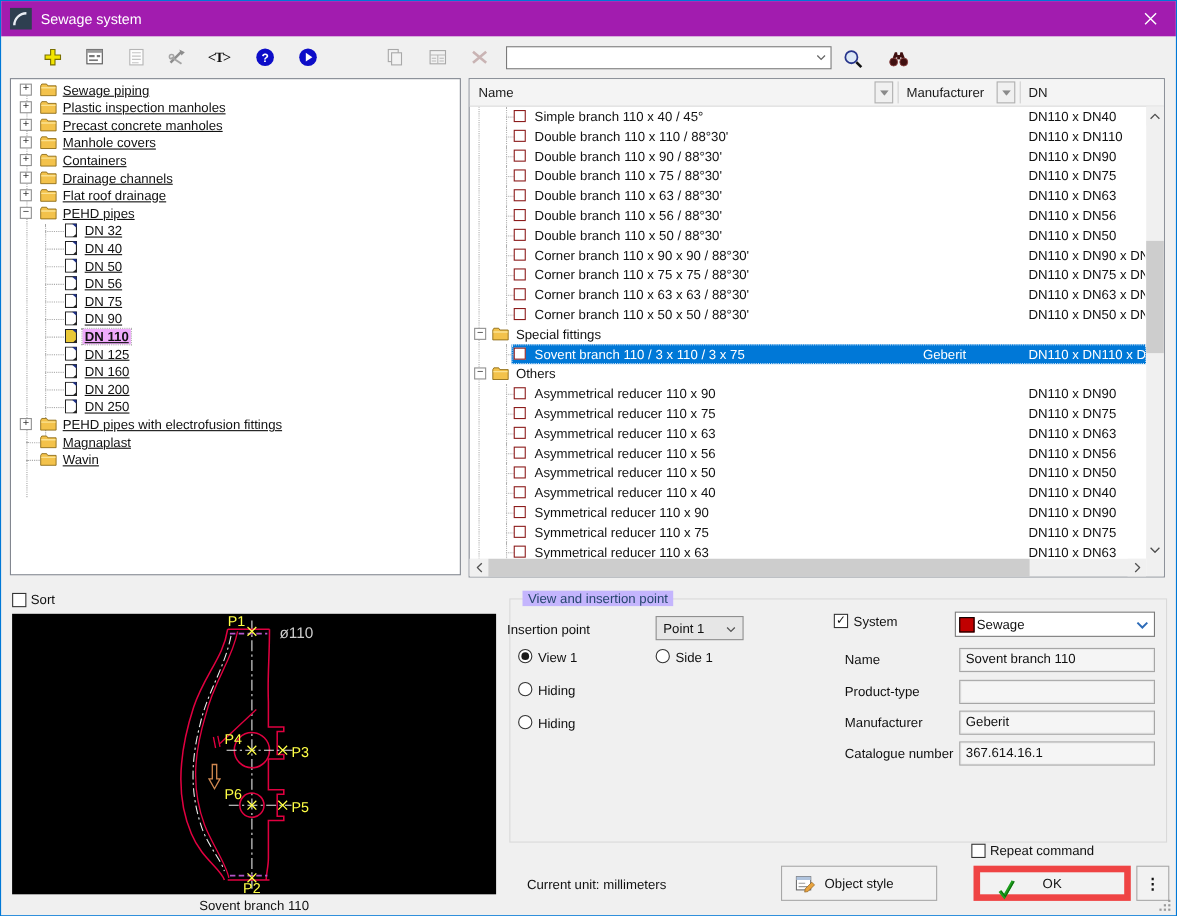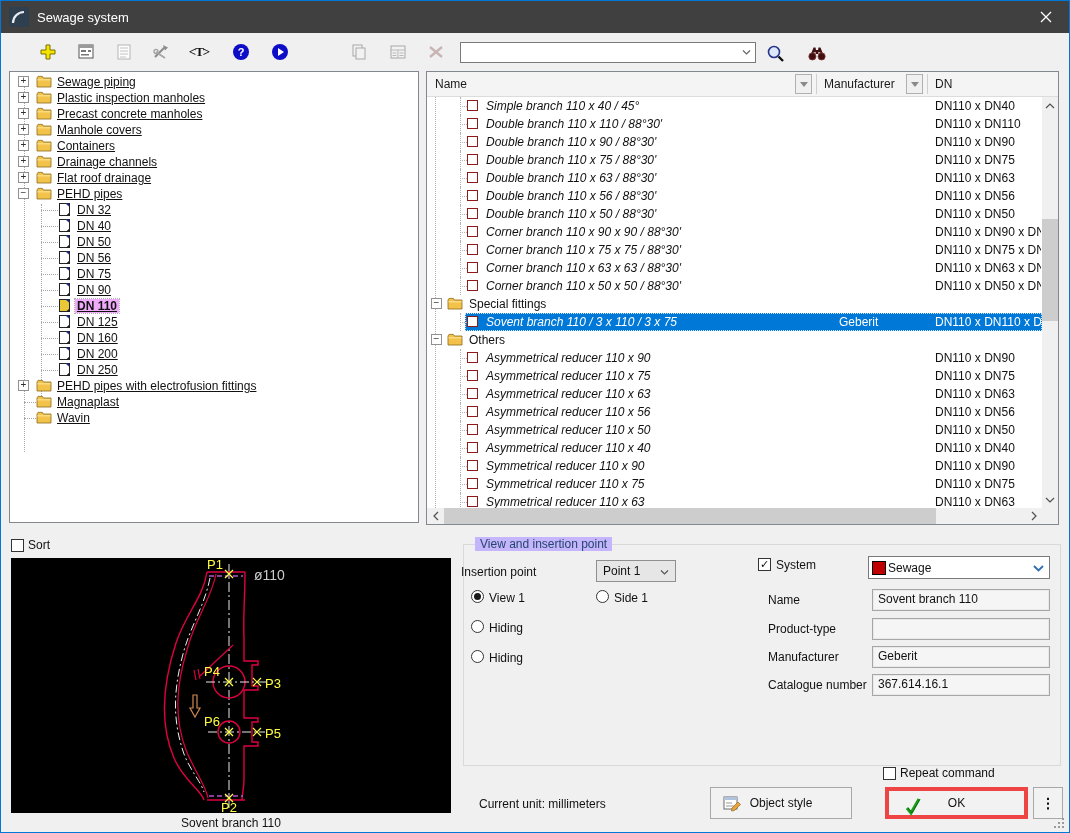--- a/index.html
+++ b/index.html
@@ -1,20 +1,20 @@
 <!DOCTYPE html>
 <html><head>
 <meta charset="utf-8">
 <style>
   html,body{margin:0;padding:0;background:#888;}
   *{box-sizing:border-box;}
   .dialog{position:relative;width:1070px;height:833px;border:1px solid #0078d7;background:#f0f0f0;
     font-family:"Liberation Sans",sans-serif;font-size:12px;color:#111;overflow:hidden;}
   
-  .titlebar{position:absolute;left:0;top:0;right:0;height:32px;background:#404040;display:flex;align-items:center;}
+  .titlebar{position:absolute;left:0;top:0;right:0;height:32px;background:#a21caf;display:flex;align-items:center;}
   .title-icon{margin-left:8px;width:20px;height:20px;flex:0 0 auto;}
   .title-text{color:#fff;font-size:13px;margin-left:8px;}
   .close-btn{margin-left:auto;width:46px;height:32px;display:flex;align-items:center;justify-content:center;cursor:pointer;}
   
   .tb{position:absolute;top:42px;width:18px;height:18px;display:flex;align-items:center;justify-content:center;}
   .tb-text{font-size:13px;font-weight:bold;font-family:"Liberation Serif",serif;letter-spacing:-1px;}
   .search-box{position:absolute;left:459px;top:41px;width:296px;height:21px;background:#fff;border:1px solid #7a7a7a;display:flex;align-items:center;}
   .search-box input{flex:1;border:none;outline:none;height:17px;font:12px "Liberation Sans",sans-serif;padding:0 4px;background:transparent;}
   .search-chevron{width:18px;display:flex;justify-content:center;}
   
@@ -37,21 +37,21 @@
   .thead{position:absolute;left:0;top:0;right:0;height:25px;background:#f4f4f4;border-bottom:1px solid #dcdcdc;}
   .thead .hlabel{position:absolute;top:5px;color:#1a1a1a;}
   .hsep{position:absolute;top:2px;height:20px;width:0;border-left:1px solid #d0d0d0;}
   .fbtn{position:absolute;top:2px;width:17px;height:20px;border:1px solid #b0b0b0;background:#f0f0f0;display:flex;align-items:center;justify-content:center;}
   .tbody{position:absolute;left:0;top:25px;width:615px;height:411px;overflow:hidden;}
   .row{position:relative;height:18px;}
   .row > *{position:absolute;z-index:1;}
   .row .vseg{left:33px;top:0;height:18px;width:0;border-left:1px dotted #b0b0b0;}
   .row .rhline{left:33px;top:9px;width:7px;border-top:1px dotted #b0b0b0;}
   .cbx{left:40px;top:3px;width:11px;height:11px;border:1px solid #8c1c1c;background:#fff;}
-  .row .name{left:59px;top:2px;white-space:nowrap;font-style:italic;}
+  .row .name{left:59px;top:2px;white-space:nowrap;}
   .row .manu{left:412px;top:2px;white-space:nowrap;}
   .row .dn{left:508px;top:2px;white-space:nowrap;max-width:106px;overflow:hidden;}
   .row.group .exp{left:4px;top:3px;}
   .row.group .gficon{left:20px;top:2px;}
   .row.group .gname{left:42px;top:2px;white-space:nowrap;}
   .row.rsel{color:#fff;}
   .row.rsel::before{content:'';position:absolute;left:38px;right:0;top:0;bottom:0;background:#0078d7;outline:1px dotted #cfe4f7;outline-offset:-1px;}
   
   .vscroll{position:absolute;right:0;top:25px;width:16px;height:411px;background:#f0f0f0;}
   .vthumb{position:absolute;left:0;top:122px;width:16px;height:102px;background:#cdcdcd;}
@@ -77,21 +77,21 @@
   .combo-sys{position:absolute;left:867px;top:555px;width:182px;height:23px;background:#fff;border:1px solid #7a7a7a;display:flex;align-items:center;}
   .swatch{width:14px;height:14px;border:1px solid #000;margin-left:3px;}
   .combo-sys .val{margin-left:2px;}
   .combo-sys .chev{margin-left:auto;margin-right:5px;}
   .field{position:absolute;width:178px;height:22px;background:#f5f5f5;border:1px solid #a6a6a6;box-shadow:inset 0 0 0 1px #e9e9e9;padding:2px 5px;white-space:nowrap;overflow:hidden;}
   
   .footer-text{position:absolute;left:478px;top:796px;}
   .btn{position:absolute;height:32px;background:#f2f2f2;border:1px solid #a8a8a8;display:flex;align-items:center;justify-content:center;cursor:pointer;}
   .btn-object{left:709px;top:786px;width:142px;}
   .btn-object .bicon{position:absolute;left:12px;top:7px;}
-  .btn-ok{left:884px;top:786px;width:143px;border:4px solid #ef4444;}
+  .btn-ok{left:884px;top:786px;width:143px;border:6px solid #ef4444;}
   .btn-ok .bicon{position:absolute;left:14px;top:6px;}
   .btn-dots{left:1032px;top:786px;width:30px;font-weight:bold;font-size:14px;letter-spacing:0;}
   .repeat-wrap{position:absolute;left:882px;top:765px;display:flex;align-items:center;}
   .repeat-wrap .lbl{margin-left:4px;}
   .grip{position:absolute;right:3px;bottom:2px;}
 </style>
 </head>
 <body>
 
 <div class="dialog">

